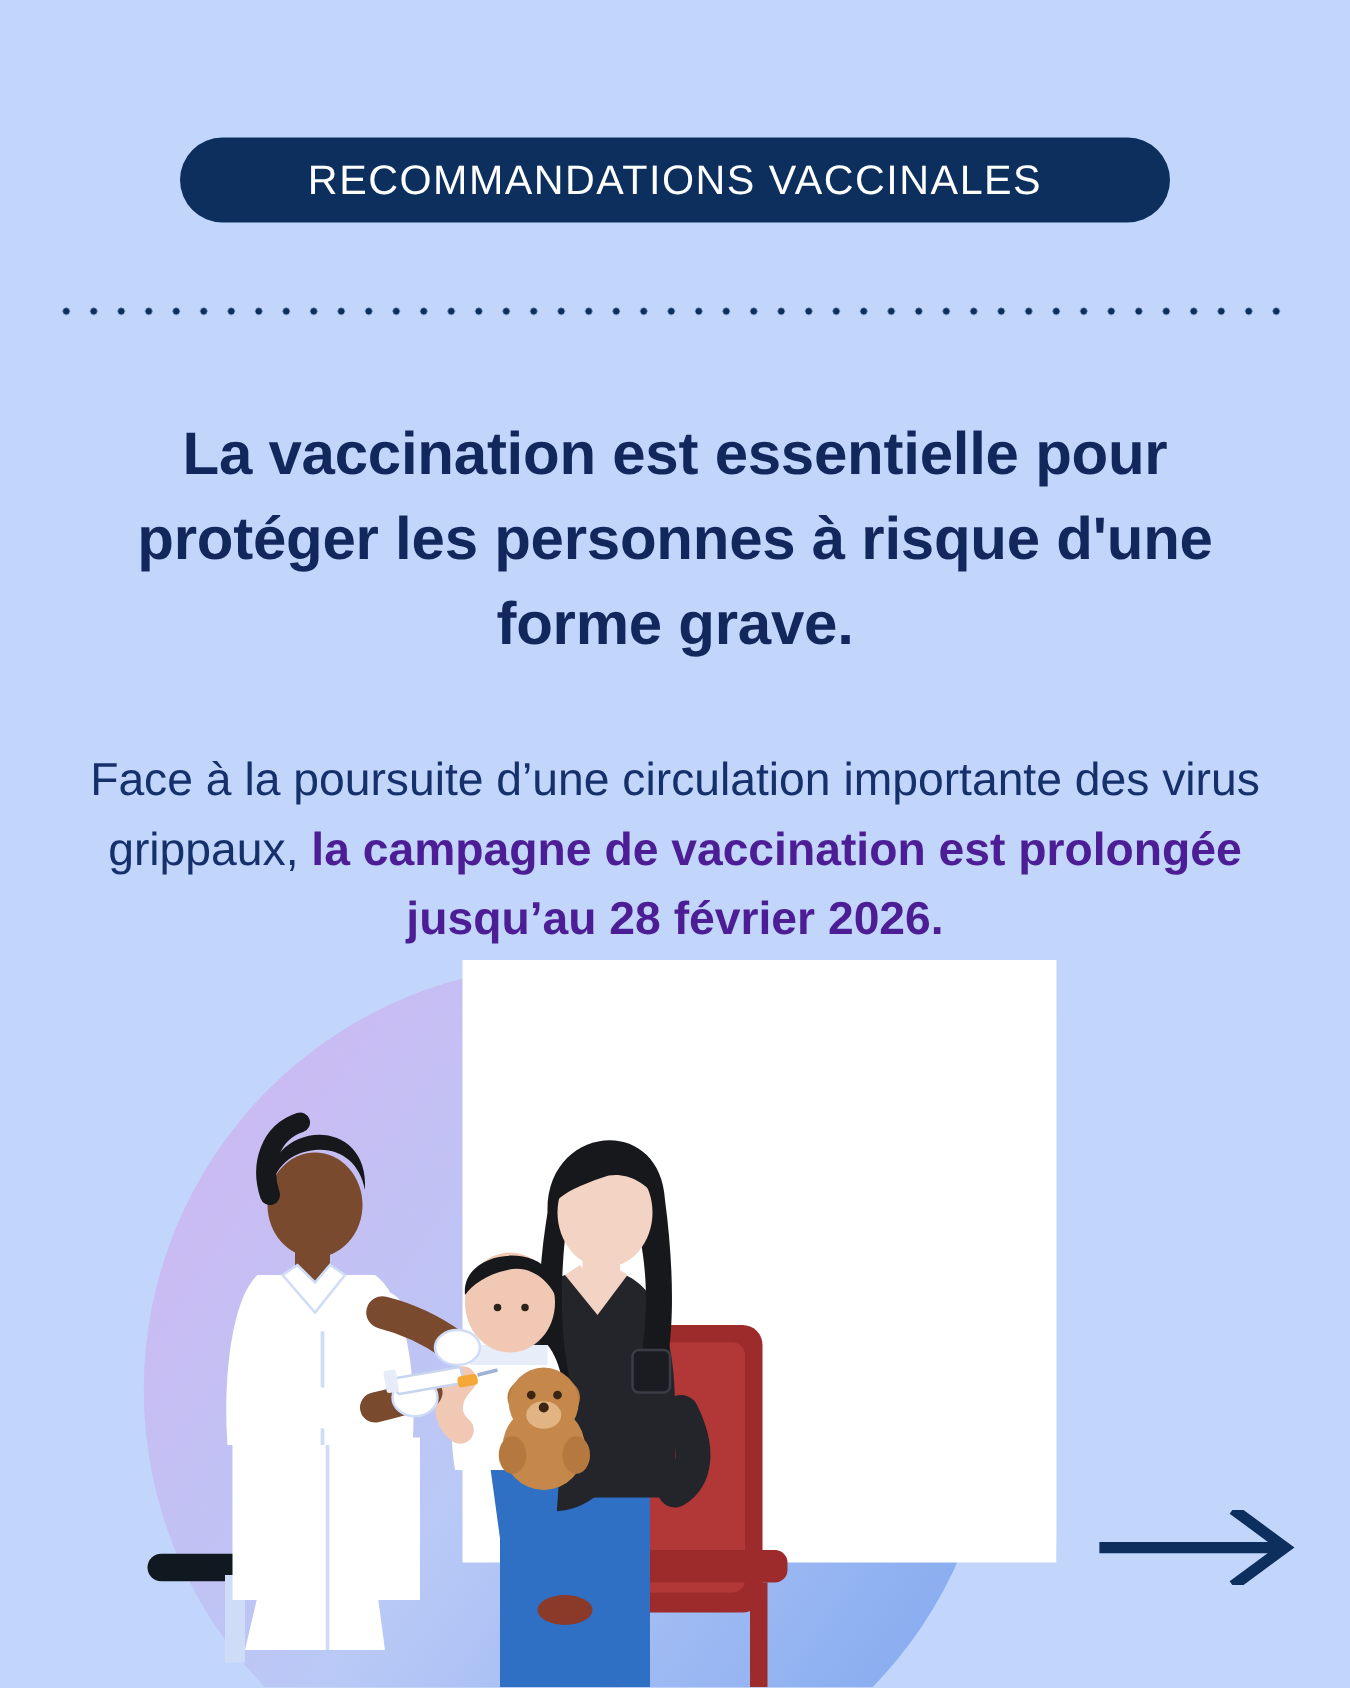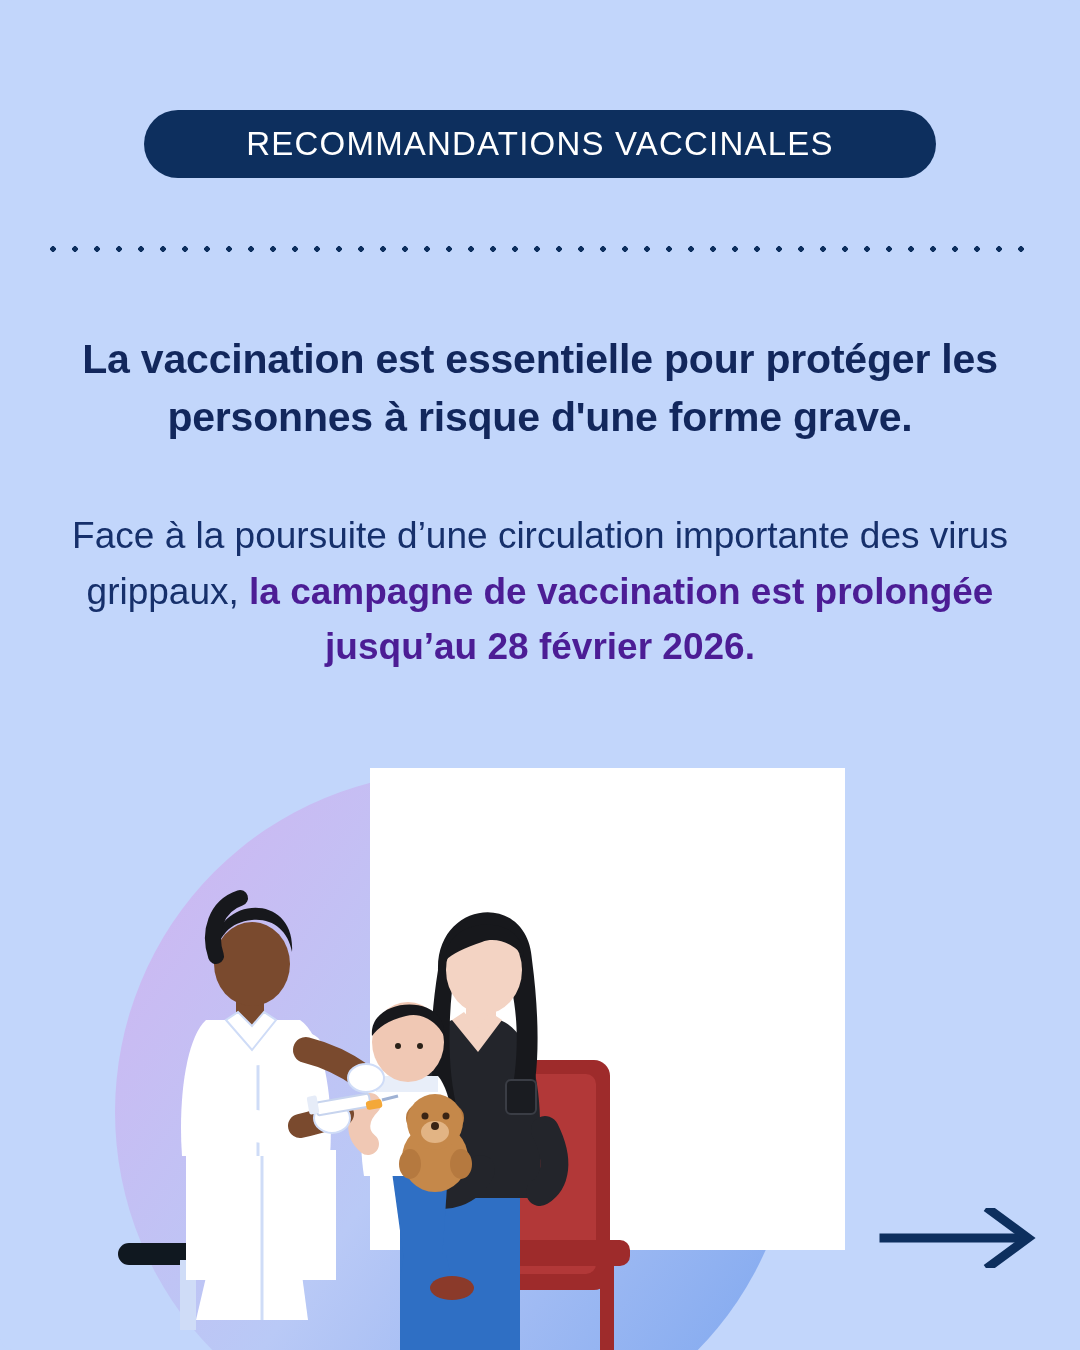--- a/index.html
+++ b/index.html
@@ -63,21 +63,21 @@
   
   .text-block {
     position: absolute;
     top: 330px;
     left: 60px;
     width: 960px;
     text-align: center;
     color: #12275c;
   }
   .headline {
-    font-size: 41px;
+    font-size: 48px;
     font-weight: bold;
     line-height: 1.42;
     letter-spacing: -0.2px;
     color: #12275c;
   }
   .paragraph {
     margin-top: 62px;
     font-size: 37px;
     line-height: 1.5;
     font-weight: 400;

